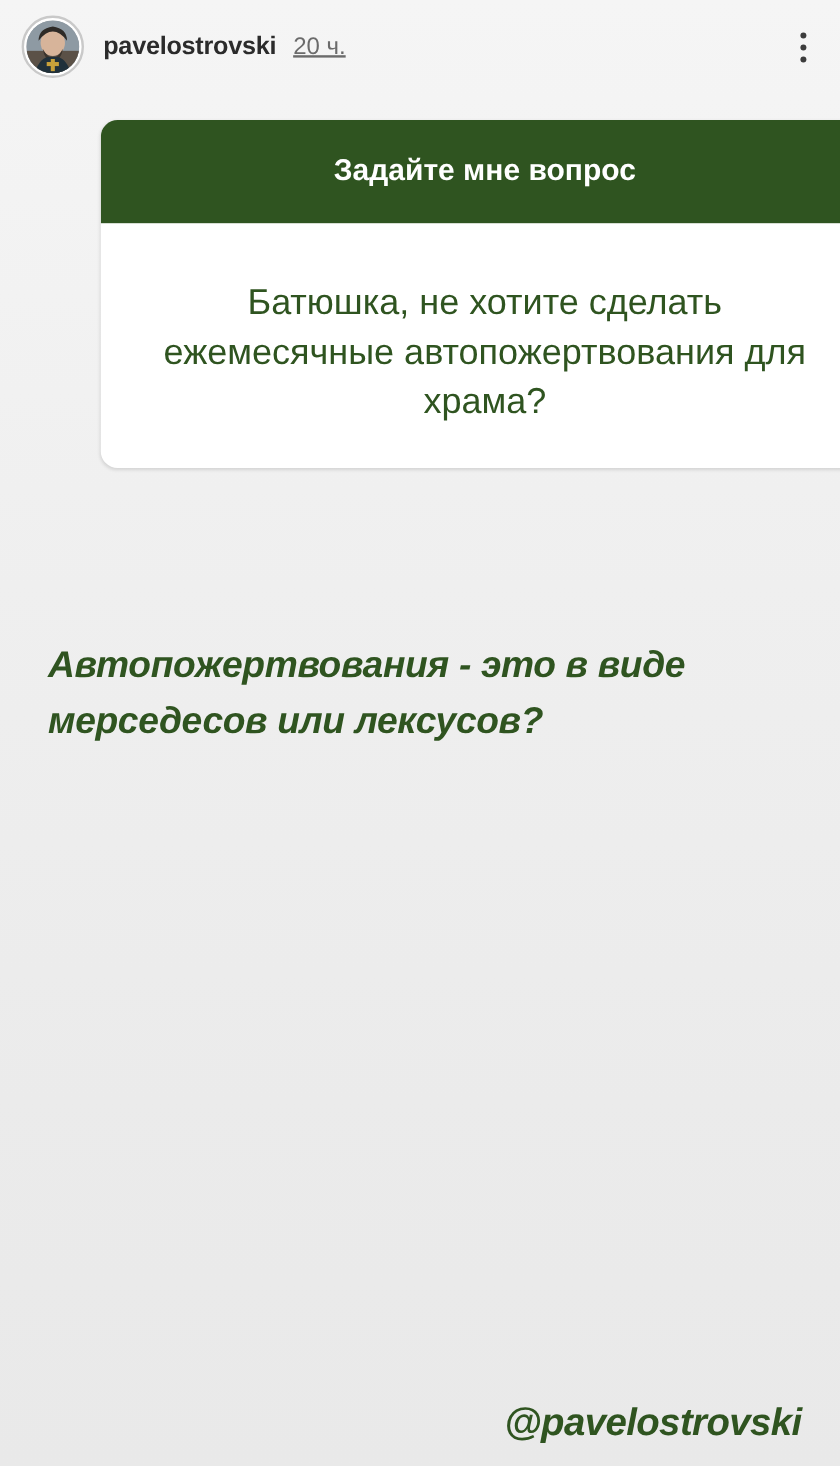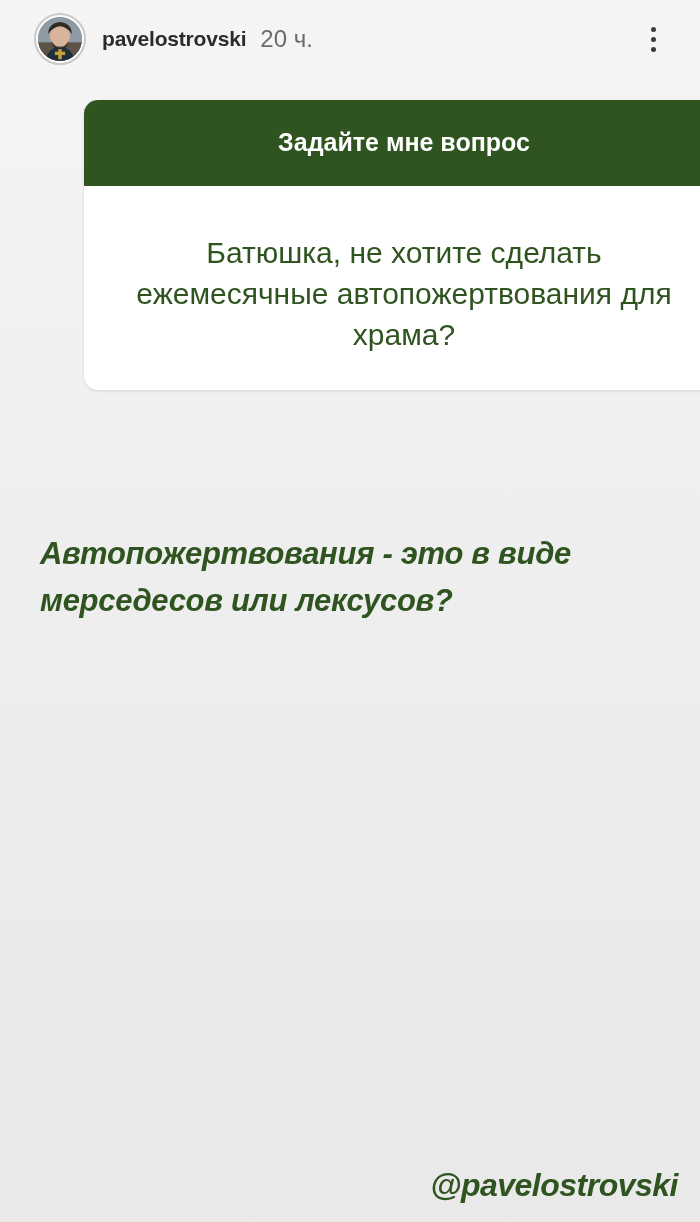--- a/index.html
+++ b/index.html
@@ -26,21 +26,21 @@
 
   
   .header {
     position: absolute;
     top: 0;
     left: 0;
     right: 0;
     height: 78px;
     display: flex;
     align-items: center;
-    padding: 0 34px;
+    padding: 0 18px;
     box-sizing: border-box;
   }
   .avatar-ring {
     width: 52px;
     height: 52px;
     border-radius: 50%;
     border: 2px solid #c9c9c9;
     padding: 2px;
     box-sizing: border-box;
     flex: 0 0 auto;
@@ -59,23 +59,24 @@
 
   .username {
     margin-left: 16px;
     font-size: 21px;
     font-weight: bold;
     color: #2b2b2b;
     letter-spacing: -0.2px;
   }
   .timestamp {
     margin-left: 14px;
-    font-size: 24px;
+    font-size: 20px;
     color: #6b6b6b;
     font-weight: normal;
+    text-decoration: underline;
   }
   .more-btn {
     margin-left: auto;
     width: 26px;
     height: 34px;
     display: flex;
     flex-direction: column;
     align-items: center;
     justify-content: center;
     gap: 5px;
@@ -130,21 +131,21 @@
     font-size: 31px;
     font-weight: bold;
     font-style: italic;
     line-height: 1.52;
     letter-spacing: -0.3px;
   }
 
   
   .watermark {
     position: absolute;
-    right: 22px;
+    right: 32px;
     bottom: 18px;
     color: #2f5420;
     font-size: 32px;
     font-weight: bold;
     font-style: italic;
     letter-spacing: -0.5px;
   }
 </style>
 </head>
 <body>

